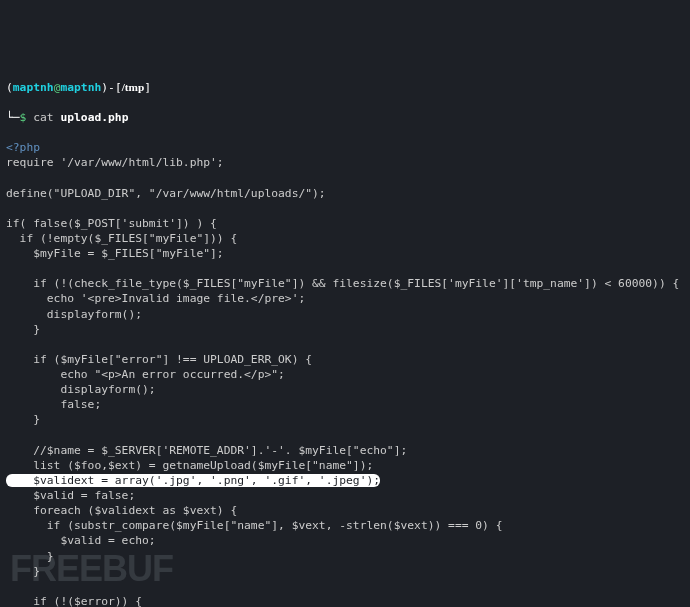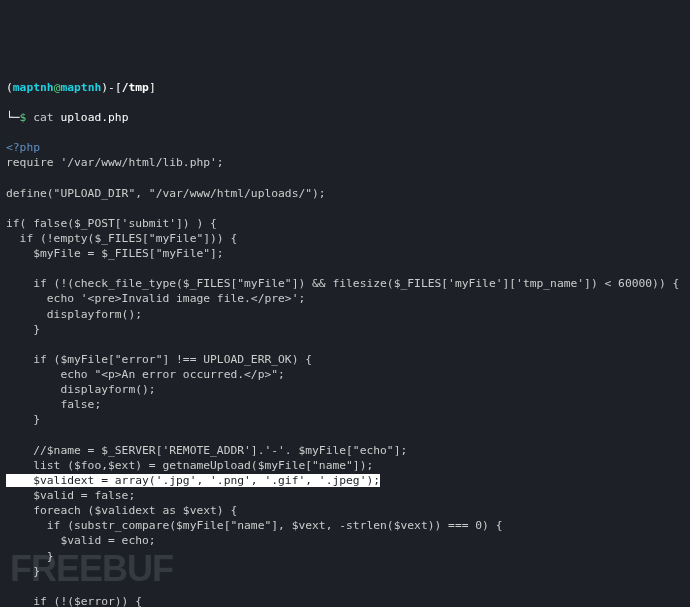--- a/index.html
+++ b/index.html
@@ -22,30 +22,31 @@
     }
     .prompt-line {
       display: block;
     }
     .paren { color: #ffffff; }
     .user { color: #20d0e0; font-weight: bold; }
     .at { color: #5bd080; }
     .host { color: #20d0e0; font-weight: bold; }
     .dash { color: #ffffff; }
     .bracket { color: #ffffff; }
-    .path { color: #ffffff; font-weight: bold; }
+    .path { color: #ffffff; font-weight: bold; font-family: Liberation Serif, serif; }
     .prompt-sym { color: #5bd080; }
     .cmd { color: #cccccc; }
-    .filename { color: #ffffff; font-weight: normal; }
+    .filename { color: #ffffff; font-weight: bold; }
     .php-tag { color: #6090c0; }
     .code { color: #cccccc; text-align: right; }
     .highlighted {
       background: #ffffff;
       color: #1d2026;
       display: inline;
+      border-radius: 6px;
     }
     .watermark {
       position: absolute;
       left: 10px;
       bottom: 14px;
       font-size: 36px;
       font-weight: 900;
       font-family: Arial, sans-serif;
       color: rgba(140, 150, 160, 0.22);
       letter-spacing: -1px;

